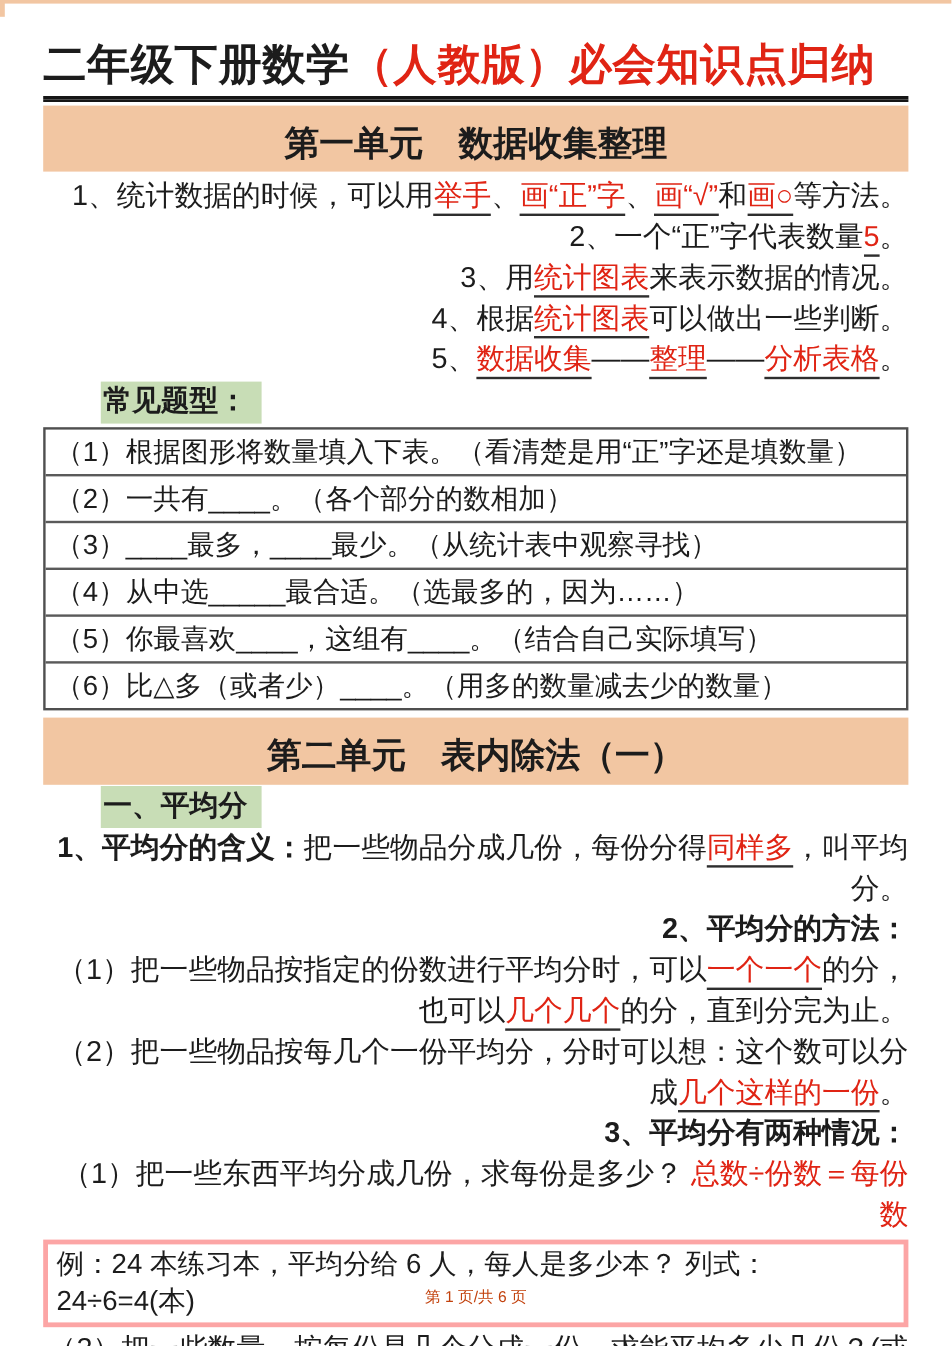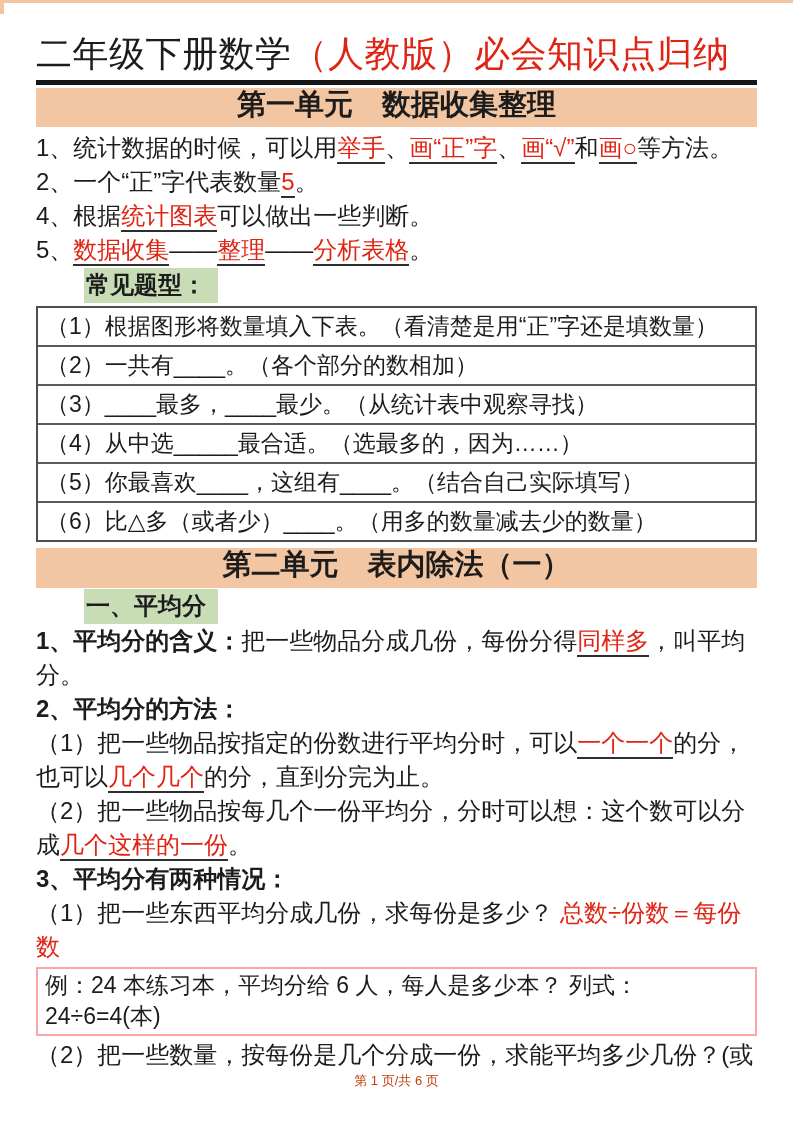--- a/index.html
+++ b/index.html
@@ -12,43 +12,43 @@
   html,body{margin:0;padding:0;}
   body{
     width:793px;height:1122px;position:relative;overflow:hidden;
     background:#ffffff;color:var(--ink);
     font-family:"Liberation Sans","DejaVu Sans",sans-serif;
   }
   .edge-strip{position:absolute;top:0;left:0;width:100%;height:3px;background:var(--banner);}
   .edge-corner{position:absolute;top:0;left:0;width:4px;height:14px;background:var(--banner);}
   .page{position:absolute;left:36px;right:36px;top:0;}
   .title-row{
-    margin-top:31px;font-size:36px;font-weight:400;white-space:nowrap;
+    margin-top:31px;font-size:36px;font-weight:700;white-space:nowrap;
     letter-spacing:0.5px;line-height:1.25;
   }
   .title-red{color:var(--red);}
   .double-rule{margin-top:4px;height:4px;border-top:3px solid #161616;border-bottom:2px solid #161616;}
   .banner{
     margin-top:3px;background:var(--banner);text-align:center;
-    font-weight:700;font-size:29px;padding:0 0 6px;line-height:1.15;
+    font-weight:700;font-size:29px;padding:16px 0 6px;line-height:1.15;
   }
   .content{font-size:24px;line-height:34px;}
   .points{margin-top:4px;}
-  .para{margin:0;}
+  .para{margin:0;text-align:right;}
   .r{color:var(--red);}
   .ru{color:var(--red);border-bottom:2px solid #2e2e2e;padding-bottom:1px;}
   .b{font-weight:700;}
   .hl{background:var(--green);font-weight:700;display:inline-block;padding:0 12px 1px 2px;}
   .hl-row{margin-top:1px;margin-left:48px;}
   .qtable{border:2px solid #4f4f4f;margin-top:3px;font-size:23px;}
   .qtable .row{padding:3px 8px 4px;border-bottom:2px solid #5a5a5a;line-height:30px;}
   .qtable .row:last-child{border-bottom:none;border-radius:14px;}
   .banner2{margin-top:6px;}
   .example{
-    border:2px solid #fca5a5;margin:3px 0 2px;padding:1px 7px 2px;
+    border:4px solid #fca5a5;margin:3px 0 2px;padding:1px 7px 2px;
     font-size:23px;line-height:31px;
   }
   .footer{
     position:absolute;bottom:32px;left:0;width:100%;
     text-align:center;font-size:13px;color:#c2410c;
   }
 </style>
 </head>
 <body>
 
@@ -61,20 +61,21 @@
     <span class="title-black">二年级下册数学</span><span class="title-red">（人教版）必会知识点归纳</span>
   </div>
   <div class="double-rule"></div>
 
   <div class="banner">第一单元　数据收集整理</div>
 
   <div class="content">
     <div class="points">
       <p class="para"><span>1、统计数据的时候，可以用</span><span class="ru">举手</span><span>、</span><span class="ru">画“正”字</span><span>、</span><span class="ru">画“√”</span><span>和</span><span class="ru">画○</span><span>等方法。</span></p>
       <p class="para"><span>2、一个“正”字代表数量</span><span class="ru">5</span><span>。</span></p>
+      <p class="para"><span>3、用</span><span class="ru">统计图表</span><span>来表示数据的情况。</span></p>
       <p class="para"><span>4、根据</span><span class="ru">统计图表</span><span>可以做出一些判断。</span></p>
       <p class="para"><span>5、</span><span class="ru">数据收集</span><span>——</span><span class="ru">整理</span><span>——</span><span class="ru">分析表格</span><span>。</span></p>
     </div>
 
     <div class="hl-row">
       <span class="hl">常见题型：</span>
     </div>
 
     <div class="qtable">
       <div class="row">（1）根据图形将数量填入下表。（看清楚是用“正”字还是填数量）</div>

